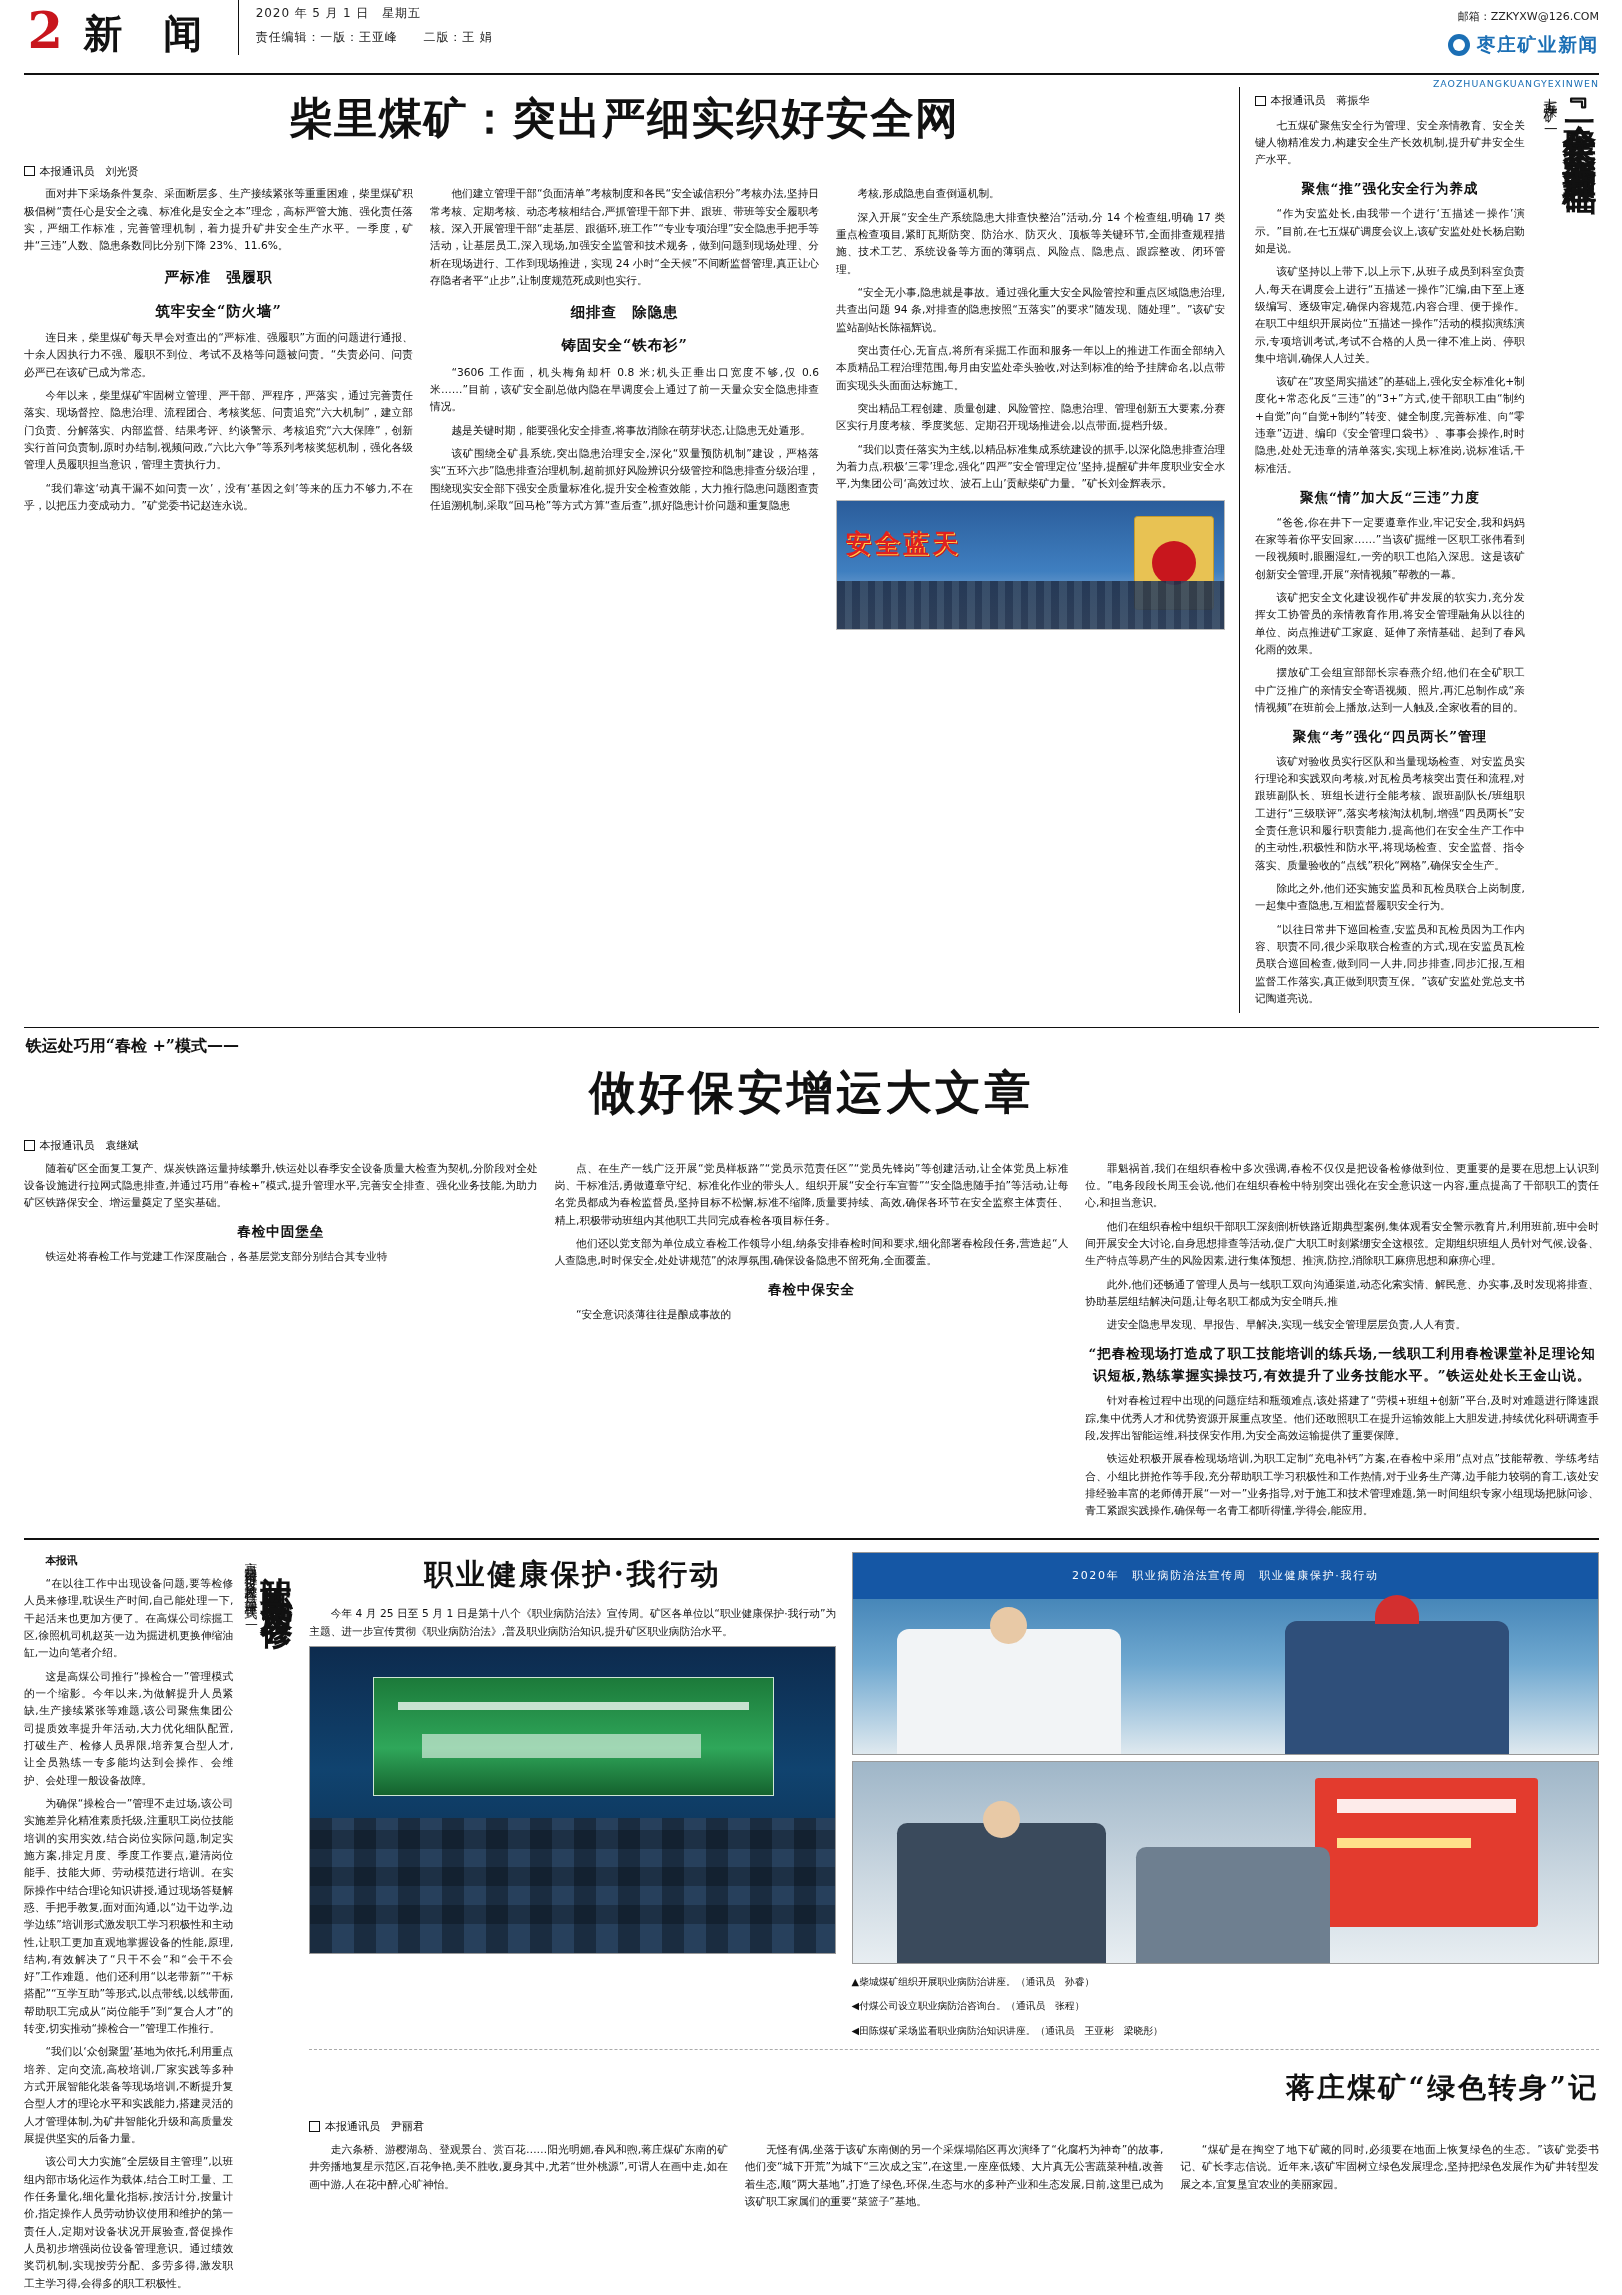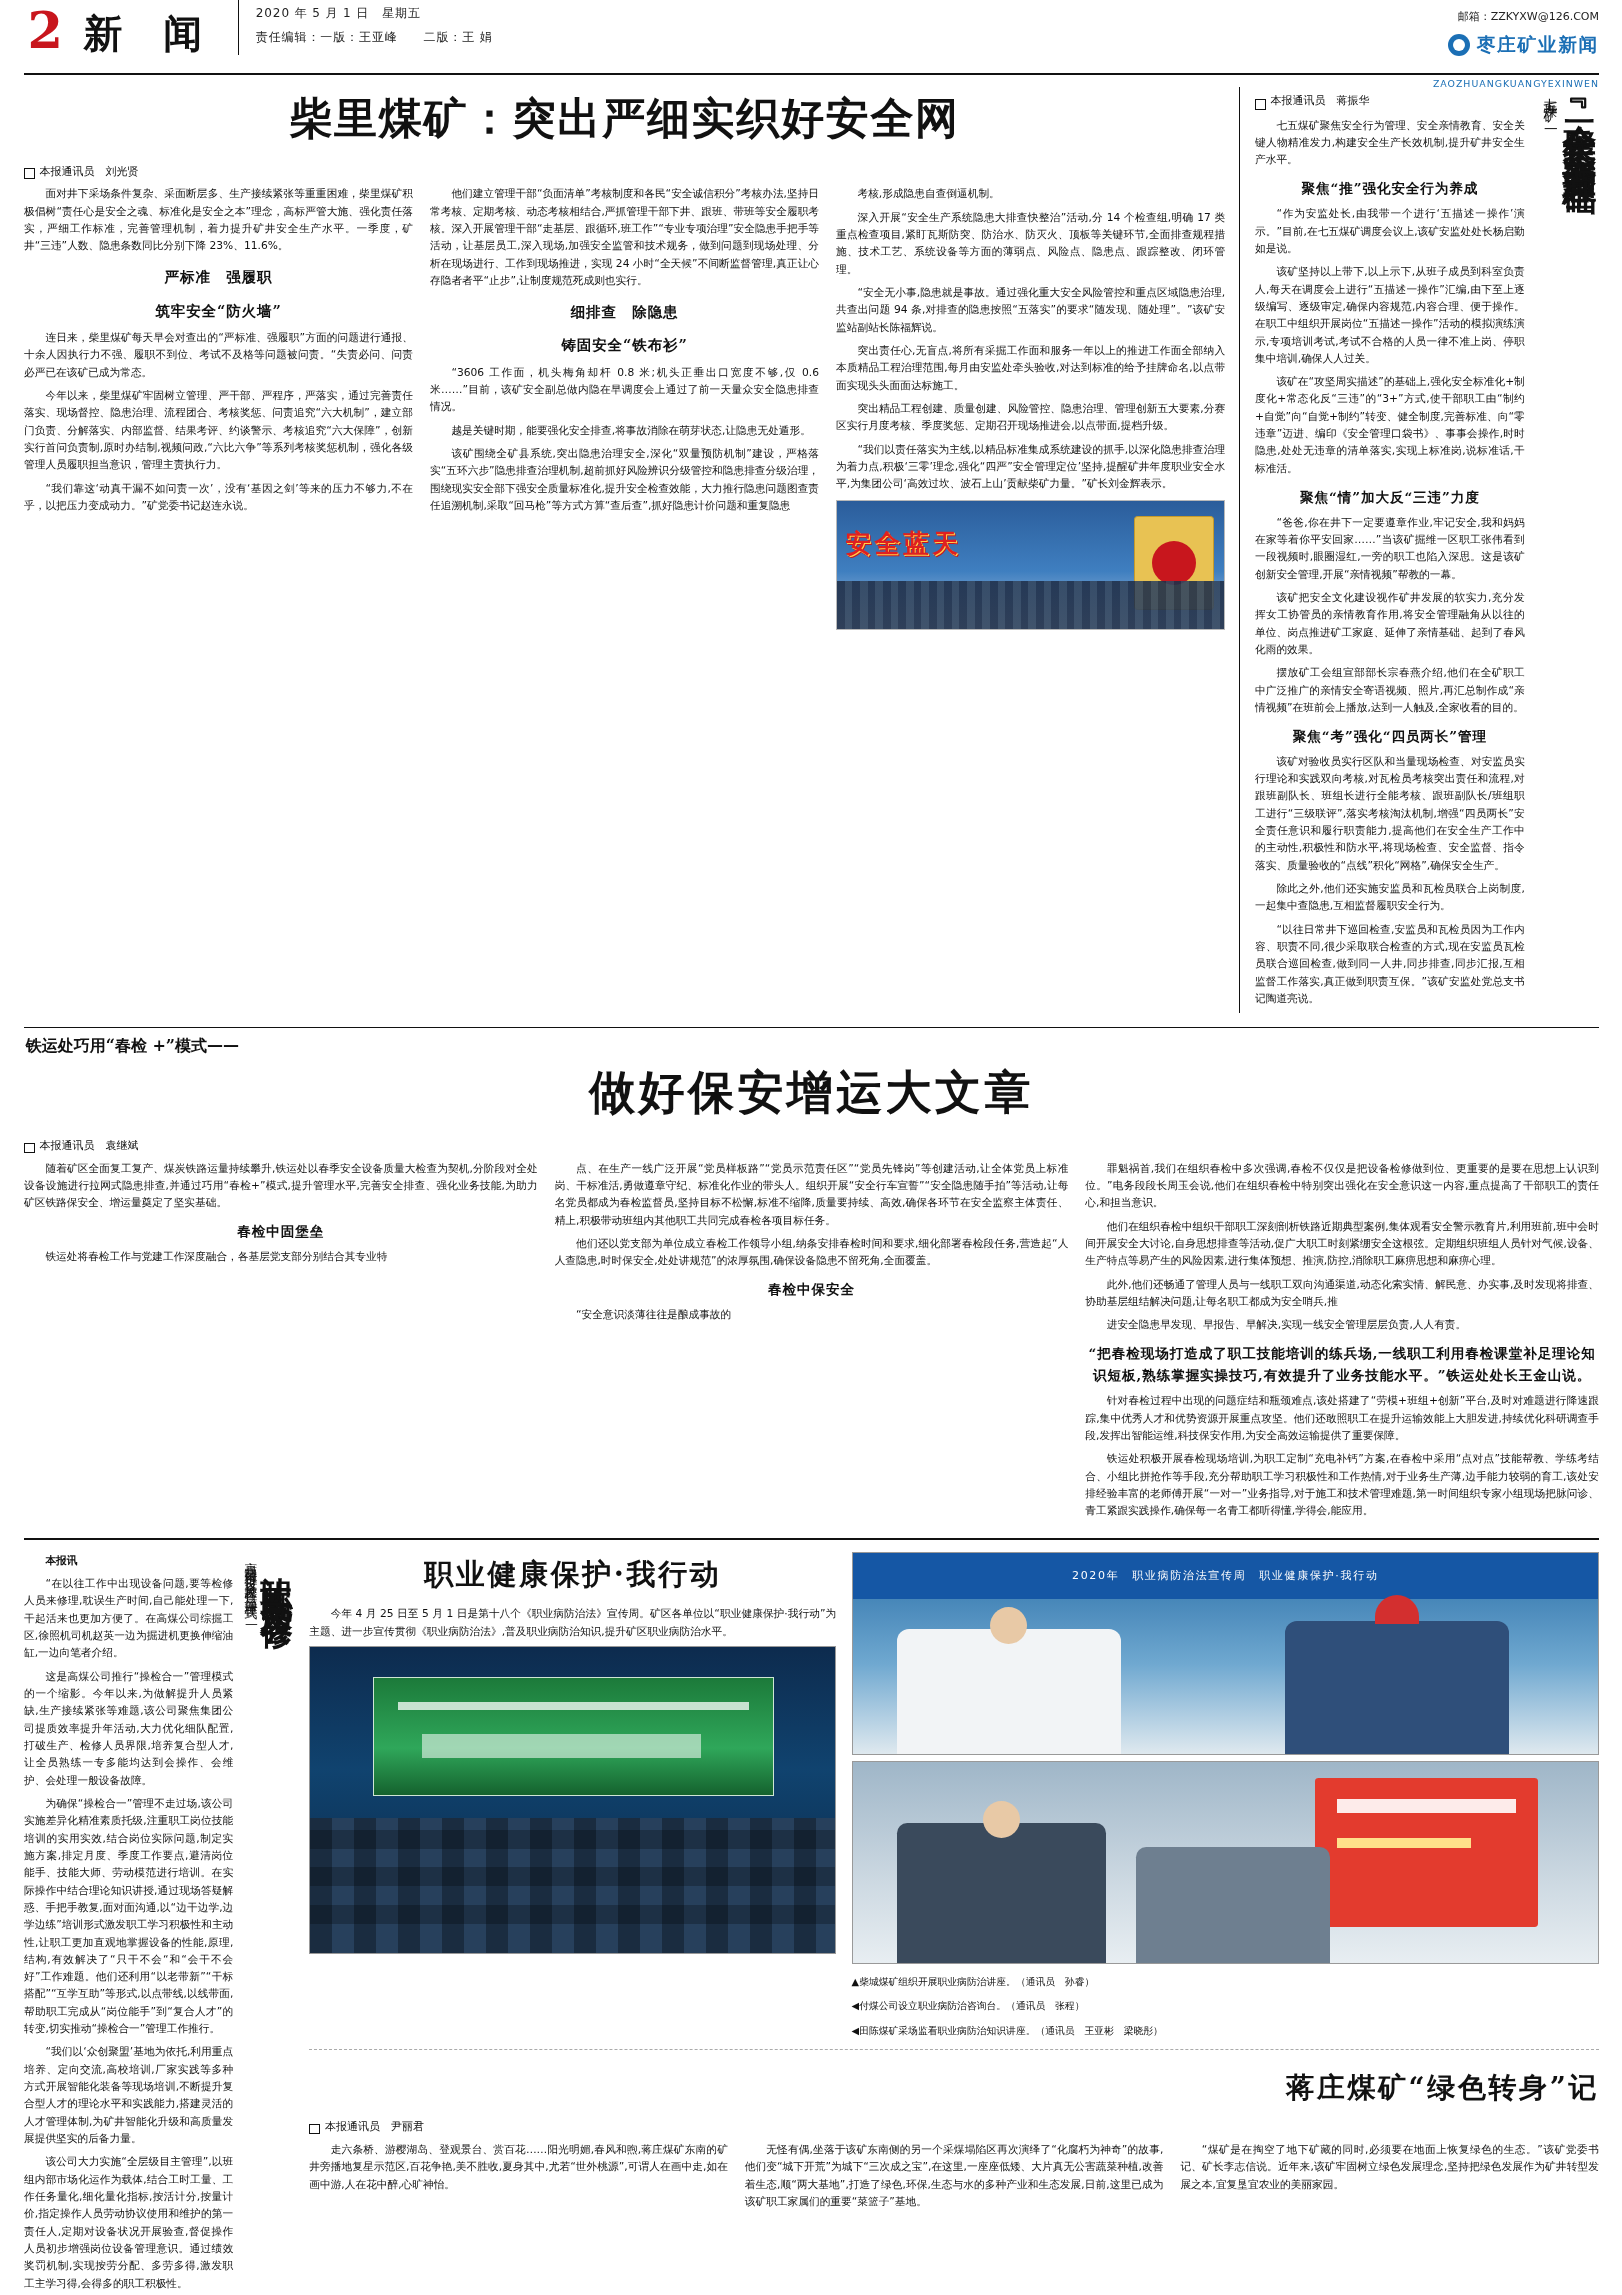--- a/index.html
+++ b/index.html
@@ -30,21 +30,21 @@
   .masthead-spacer{flex:1;}
   .masthead-right{text-align:right;padding-top:8.5px;}
   .masthead-email{font-size:11px;color:#222;margin-bottom:8.5px;}
   .brand{display:flex;align-items:center;justify-content:flex-end;gap:6.8px;}
   .brand-logo{width:22px;height:22px;border-radius:50%;background:#1b6fb5;position:relative;}
   .brand-logo:after{content:"";position:absolute;left:5.1px;top:5.1px;width:12px;height:12px;border-radius:50%;background:#fff;}
   .brand-cn{font-family:"DejaVu Serif","Liberation Serif",serif;font-size:18.7px;font-weight:700;color:#1b6fb5;letter-spacing:1.7px;}
   .brand-en{font-size:9.4px;color:#1b6fb5;letter-spacing:1px;text-align:right;margin-top:20px;}
 
   
-  .byline{font-size:11px;color:#111;margin:5.1px 0 6.8px 0;display:flex;align-items:flex-end;gap:5.1px;}
+  .byline{font-size:11px;color:#111;margin:5.1px 0 6.8px 0;display:flex;align-items:center;gap:5.1px;}
   .byline .sq{display:inline-block;width:8.5px;height:8.5px;border:0.9px solid #111;}
   .col-text{
     font-size:10.7px;line-height:1.62;text-align:justify;color:#111;
     text-justify:inter-ideograph;
   }
   .col-text p{margin:0 0 6px 0;text-indent:2em;}
   .sub-h{
     text-align:center;font-family:"DejaVu Serif","Liberation Serif",serif;
     font-size:14.5px;font-weight:700;margin:10.2px 0 6.8px 0;letter-spacing:0.9px;
   }

